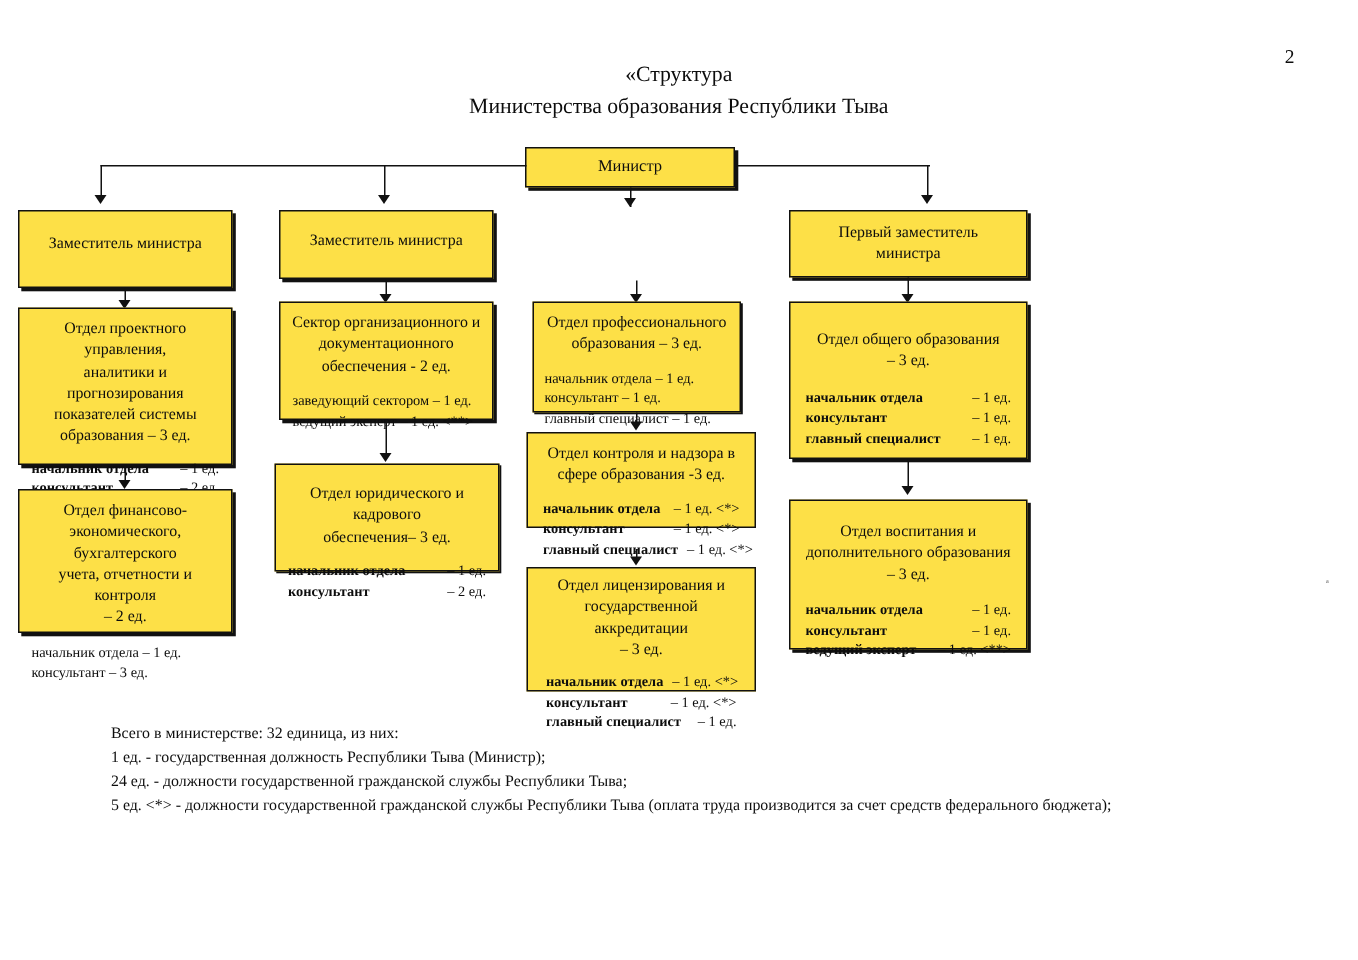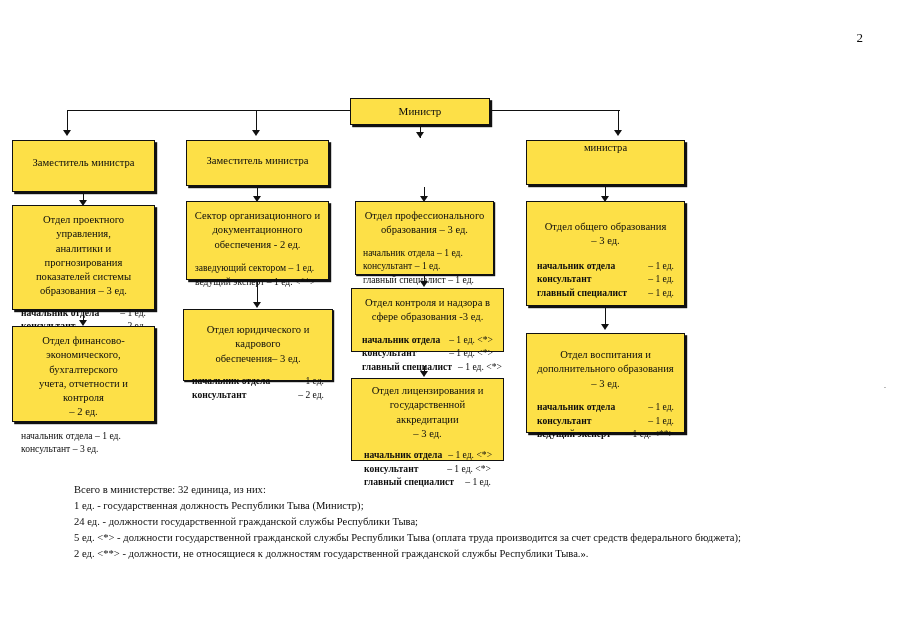--- a/index.html
+++ b/index.html
@@ -39,20 +39,24 @@
   .notes div{white-space:nowrap;}
   .artifact{position:absolute;left:884px;top:382px;font-size:7px;color:#666;}
 </style>
 </head>
 <body>
 
 <div class="page">
 
   <div class="pageno">2</div>
 
+  <div class="title">
+    <div>«Структура</div>
+    <div>Министерства образования Республики Тыва</div>
+  </div>
 
   <div class="box" style="left:350px;top:98px;width:140px;height:27px;">
     <div class="hdr big" style="padding-top:5px;">Министр</div>
   </div>
 
   <div class="ln hl" style="left:67px;top:110px;width:284px;"></div>
   <div class="ln hl" style="left:490px;top:110px;width:130px;"></div>
   <div class="ln vl" style="left:67px;top:110px;height:22px;"></div>
   <div class="ln vl" style="left:256px;top:110px;height:22px;"></div>
   <div class="ln vl" style="left:420px;top:125px;height:13px;"></div>
@@ -195,20 +199,21 @@
         <span>– 1 ед. &lt;*&gt;</span>
       </div>
       <div class="row">
         <span class="l">главный специалист</span>
         <span>– 1 ед.</span>
       </div>
     </div>
   </div>
 
   <div class="box" style="left:526px;top:140px;width:159px;height:45px;">
+    <div class="hdr" style="padding-top:8px;">Первый заместитель</div>
     <div class="hdr">министра</div>
   </div>
   <div class="ln vl" style="left:605px;top:185px;height:13px;"></div>
   <div class="arw" style="left:601px;top:196px;"></div>
 
   <div class="box" style="left:526px;top:201px;width:159px;height:105px;">
     <div class="pad" style="padding-top:18px;">
       <div class="hdr">Отдел общего образования</div>
       <div class="hdr">– 3 ед.</div>
     </div>
@@ -250,17 +255,16 @@
         <span>– 1 ед. &lt;**&gt;</span>
       </div>
     </div>
   </div>
 
   <div class="notes">
     <div>Всего в министерстве: 32 единица, из них:</div>
     <div>1 ед. - государственная должность Республики Тыва (Министр);</div>
     <div>24 ед. - должности государственной гражданской службы Республики Тыва;</div>
     <div>5 ед. &lt;*&gt; - должности государственной гражданской службы Республики Тыва (оплата труда производится за счет средств федерального бюджета);</div>
-    <div>2 ед. &lt;**&gt; - должности, не относящиеся к должностям государственной гражданской службы Республики Тыва.».</div>
   </div>
 
   <div class="artifact">ₐ</div>
 </div>
 
 </body></html>

